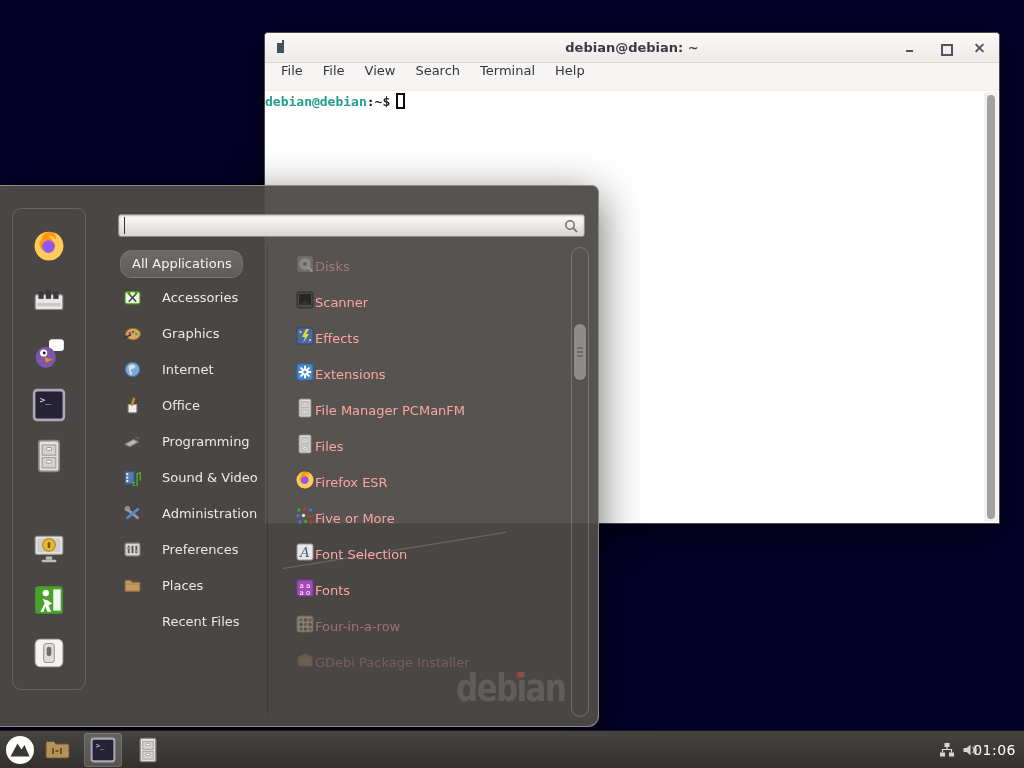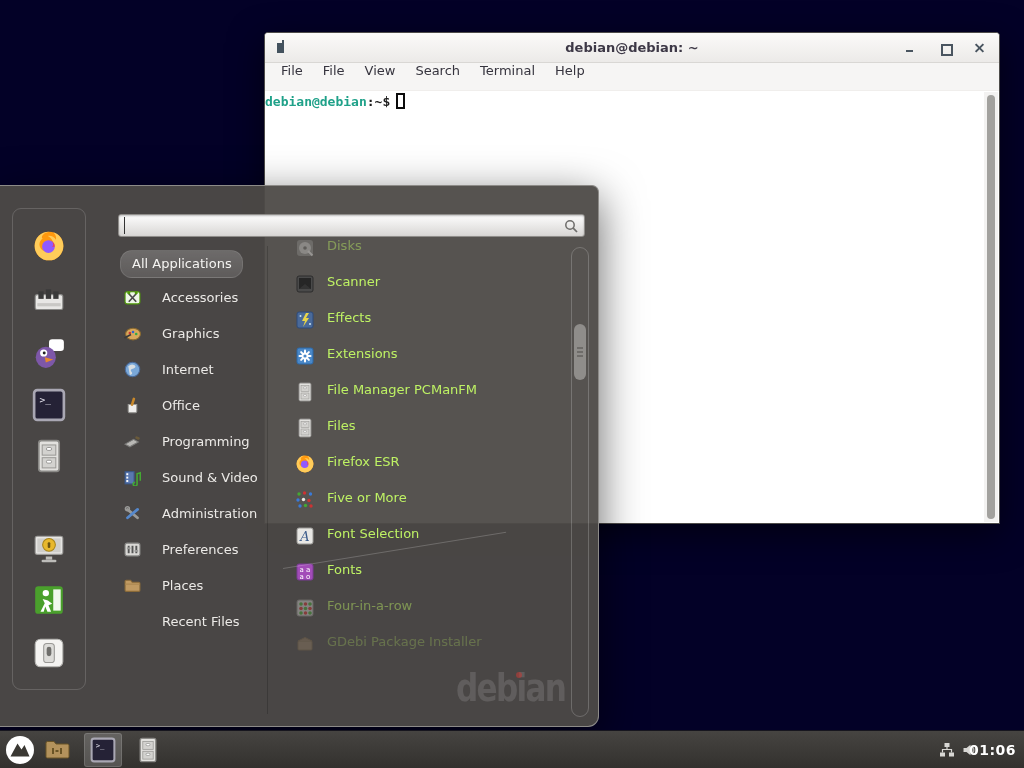--- a/index.html
+++ b/index.html
@@ -44,21 +44,21 @@
   #mag{position:absolute;right:5px;top:4px;width:15px;height:15px}
   #allapps{position:absolute;left:120px;top:64px;width:123px;height:28px;
     background:linear-gradient(rgba(255,255,255,.20),rgba(255,255,255,.12));
     border:1px solid rgba(255,255,255,.10);border-radius:12px;
     font-size:13px;line-height:26px;padding-left:11px;color:#f5f4f2;cursor:pointer}
   #cats{position:absolute;left:120px;top:93px;width:148px}
   .cat{height:36px;display:flex;align-items:center;padding-left:4px;gap:21px;color:#eceae7;font-size:13px;cursor:pointer}
   .cicon{width:17px;height:17px;flex:none}.cicon svg{width:100%;height:100%}
   #vsep{position:absolute;left:267px;top:60px;height:652px;max-height:468px;width:1px;background:rgba(0,0,0,.18)}
   #apps{position:absolute;left:282px;top:52px;width:286px}
-  .app{height:36px;display:flex;align-items:flex-start;padding-left:13px;gap:12px;color:#bef264;font-size:13px;cursor:pointer}
+  .app{height:36px;display:flex;align-items:flex-end;padding-left:13px;color:#fca5a5;font-size:13px;cursor:pointer}
   .aicon{width:20px;height:20px;flex:none}.aicon svg{width:100%;height:100%}
   .faded{opacity:.45}.vfaded{opacity:.25}
   #mtrack{position:absolute;left:571px;top:61px;width:18px;height:470px;border:1px solid rgba(255,255,255,.20);border-radius:9px}
   #mthumb{position:absolute;left:2px;top:76px;width:12px;height:56px;background:#8f8d8a;border-radius:6px;cursor:pointer}
   #mthumb::after{content:"";position:absolute;left:3px;top:23px;width:6px;height:2px;background:#6e6c69;
     box-shadow:0 4px 0 #6e6c69,0 8px 0 #6e6c69}
   #watermark{position:absolute;left:456px;top:481px;font-size:37px;font-weight:bold;letter-spacing:-2px;
     color:rgba(255,255,255,.13);transform:scaleX(.84);transform-origin:left;z-index:0}
   #wdot{position:absolute;left:516px;top:486px;width:6px;height:6px;border-radius:50%;background:rgba(190,60,55,.6)}
   #strayline{position:absolute;left:283px;top:382px;width:226px;height:1px;background:rgba(255,255,255,.20);
@@ -70,21 +70,21 @@
   .launch{position:absolute;cursor:pointer}
   .launch svg{width:100%;height:100%}
   #l-menu{left:4px;top:3px;width:32px;height:32px}
   #l-folder{left:44px;top:6px;width:27px;height:26px}
   #active-win{position:absolute;left:84px;top:2px;width:38px;height:34px;background:rgba(255,255,255,.17);
     border:1px solid rgba(255,255,255,.14);border-radius:3px}
   #l-term{left:90px;top:6px;width:26px;height:26px}
   #l-files{left:135px;top:6px;width:26px;height:26px}
   .tray{position:absolute;top:11px;width:16px;height:16px;cursor:pointer}
   #tray-net{right:69px}#tray-vol{right:46px}
-  #clock{position:absolute;right:8px;top:0;line-height:38px;font-size:14px;font-weight:bold;color:#fff;letter-spacing:.5px;cursor:pointer}
+  #clock{position:absolute;right:8px;top:0;line-height:38px;font-size:14px;font-weight:normal;color:#fff;letter-spacing:.5px;cursor:pointer}
 </style>
 </head>
 <body>
 
 <div id="screen">
 
   <div id="terminal">
     <div id="titlebar">
       <span class="tb-appicon"></span>
       <div id="title">debian@debian: ~</div>

